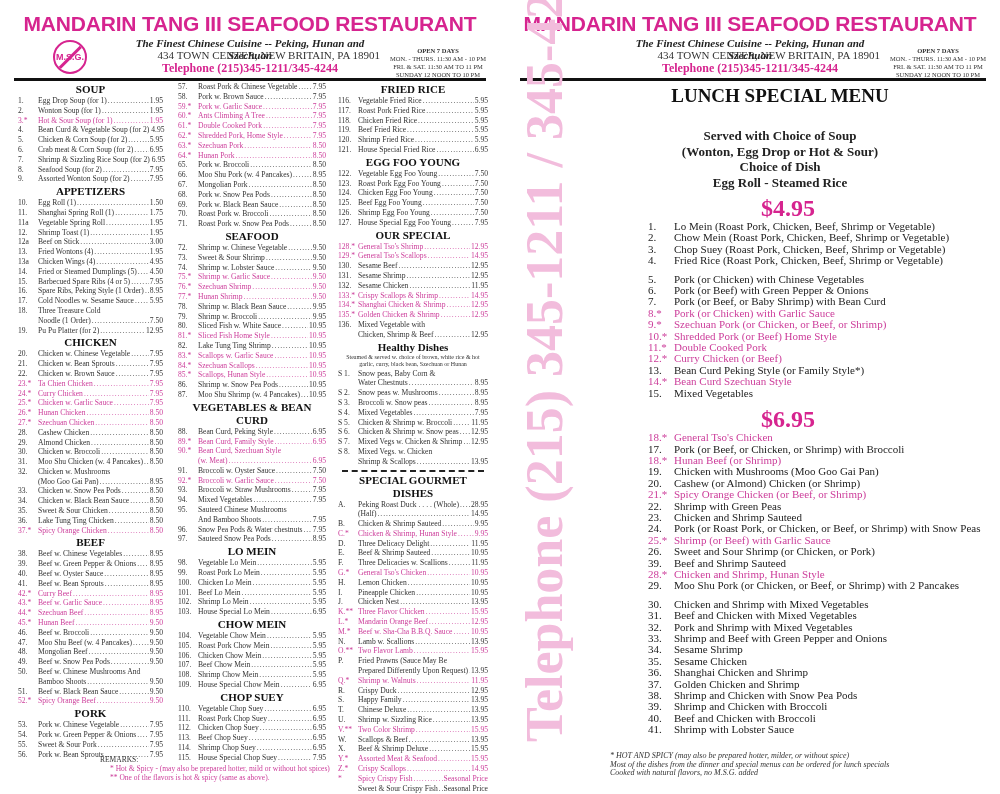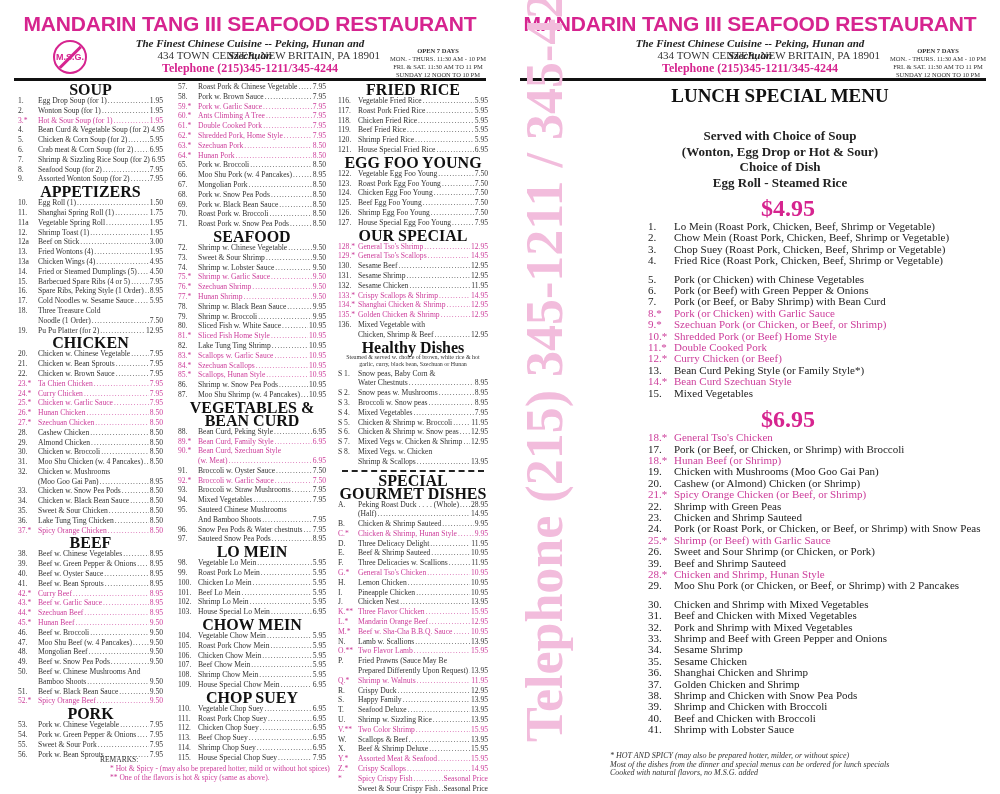--- a/index.html
+++ b/index.html
@@ -12,21 +12,21 @@
   .title { position: absolute; top: 12px; left: 0; width: 500px; text-align: center; font-family: "Liberation Sans", sans-serif; font-weight: bold; font-size: 21px; color: #d6248f; letter-spacing: -0.2px; }
   .tagline { position: absolute; top: 37px; left: 120px; width: 260px; text-align: center; font-style: italic; font-weight: bold; font-size: 11px; color: #222; }
   .address { position: absolute; top: 49px; left: 120px; width: 260px; text-align: right; font-size: 11px; color: #333; }
   .phone { position: absolute; top: 61px; left: 120px; width: 260px; text-align: center; font-weight: bold; font-size: 12px; color: #d6248f; }
   .hours { position: absolute; top: 47px; left: 378px; width: 120px; text-align: center; font-size: 6.5px; line-height: 8px; color: #333; }
   .hours .h1 { font-weight: bold; }
   .msg-logo { position: absolute; top: 40px; left: 53px; width: 34px; height: 34px; border: 2.5px solid #d6248f; border-radius: 50%; font-family: "Liberation Sans", sans-serif; font-weight: bold; font-size: 9px; color: #d6248f; display: flex; align-items: center; justify-content: center; overflow: hidden; }
   .msg-logo::after { content: ""; position: absolute; width: 42px; height: 2.5px; background: #d6248f; transform: rotate(-45deg); }
   .rule { position: absolute; top: 78px; height: 3px; background: #111; }
   .col { position: absolute; top: 82px; font-size: 7.6px; line-height: 9.8px; }
-  .sec { text-align: center; font-weight: bold; font-size: 16px; line-height: 13px; color: #111; margin-top: 1px; }
+  .sec { text-align: center; font-weight: bold; font-size: 11px; line-height: 13px; color: #111; margin-top: 1px; }
   .item { display: flex; white-space: nowrap; color: #333; }
   .item.spicy { color: #cc3d9a; }
   .item .num { width: 20px; flex: none; text-align: left; }
   .item .name { flex: none; }
   .item .dots { flex: 1; overflow: hidden; margin: 0 1px; }
   .item .dots::after { content: ". . . . . . . . . . . . . . . . . . . . . . . . . . . . . . . . . . . . . . . . . . . ."; letter-spacing: -0.5px; }
   .item .price { flex: none; text-align: right; }
   .cont { padding-left: 20px; }
   .note-small { text-align: center; font-size: 6px; line-height: 7.5px; color: #333; }
   .dashrule { border-top: 2px dashed #222; margin: 3px 4px 2px 4px; }
@@ -1110,21 +1110,21 @@
         <span class="price">12.95</span>
       </div>
       <div class="item">
         <span class="num">S.</span>
         <span class="name">Happy Family</span>
         <span class="dots"></span>
         <span class="price">13.95</span>
       </div>
       <div class="item">
         <span class="num">T.</span>
-        <span class="name">Seafood Deluxe</span>
+        <span class="name">Chinese Deluxe</span>
         <span class="dots"></span>
         <span class="price">13.95</span>
       </div>
       <div class="item">
         <span class="num">U.</span>
         <span class="name">Shrimp w. Sizzling Rice</span>
         <span class="dots"></span>
         <span class="price">13.95</span>
       </div>
       <div class="item spicy">

